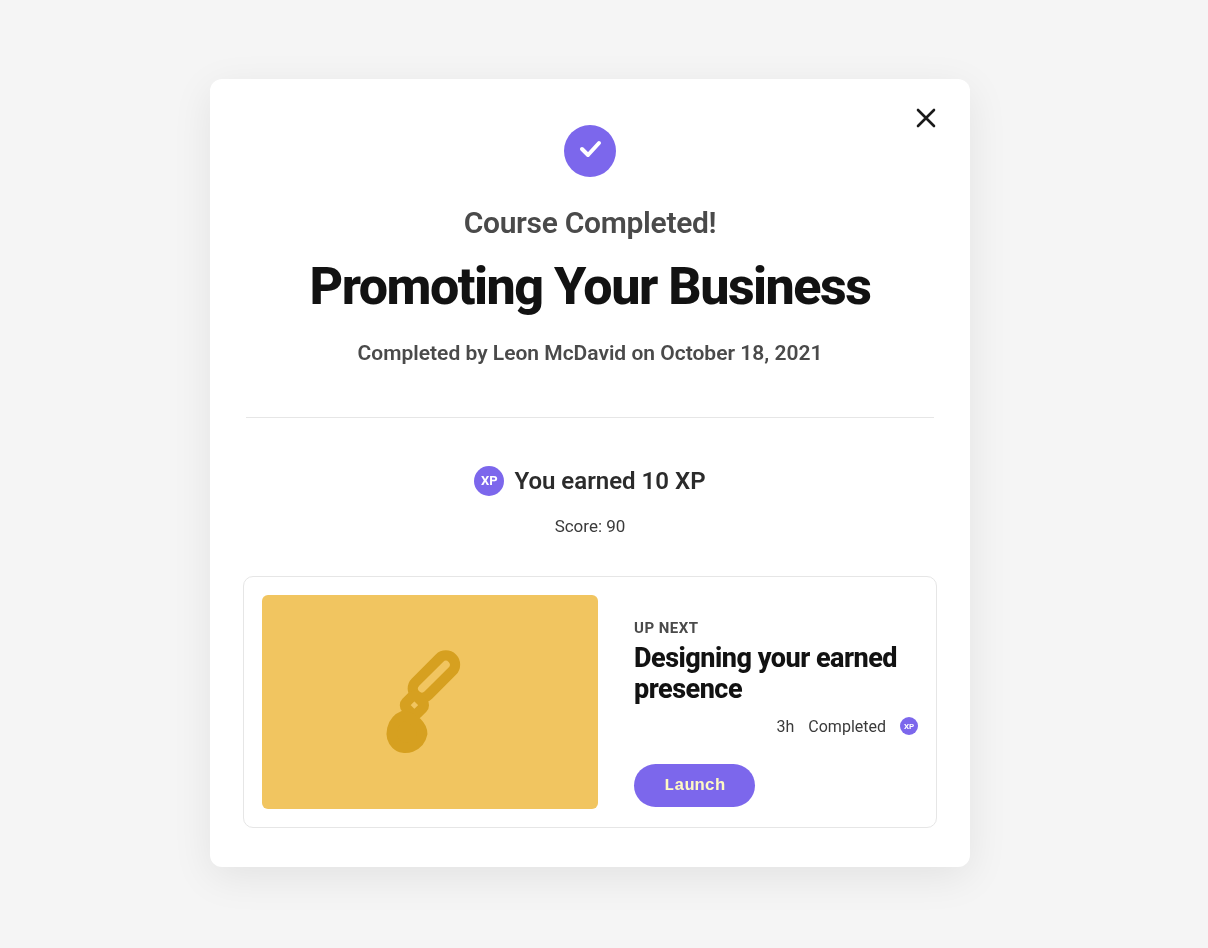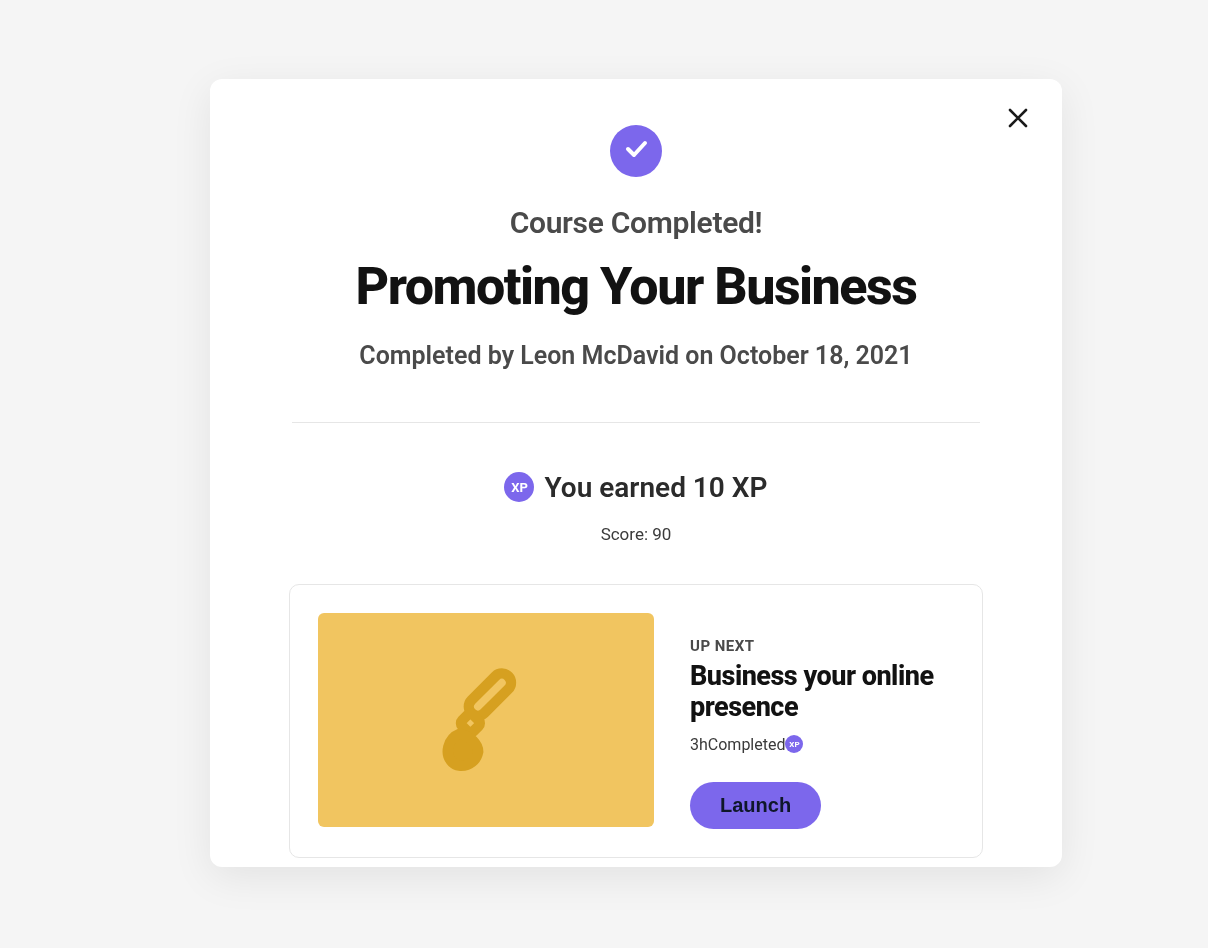--- a/index.html
+++ b/index.html
@@ -8,21 +8,21 @@
     font-family: -apple-system, BlinkMacSystemFont, "Segoe UI", Roboto, "Helvetica Neue", Arial, sans-serif;
     background: #f5f5f5;
     width: 1208px;
     height: 948px;
     position: relative;
   }
   .modal {
     position: absolute;
     left: 210px;
     top: 79px;
-    width: 852px;
+    width: 760px;
     height: 788px;
     background: #ffffff;
     border-radius: 12px;
     box-shadow: 0 10px 40px rgba(0,0,0,0.08);
     padding: 46px 44px 48px 44px;
   }
   .close-btn {
     position: absolute;
     top: 22px;
     right: 26px;
@@ -62,21 +62,21 @@
   .course-title {
     font-size: 52px;
     font-weight: 800;
     color: #121212;
     margin-top: 20px;
     letter-spacing: -1.5px;
     line-height: 1.05;
     text-align: right;
   }
   .completed-by {
-    font-size: 25px;
+    font-size: 21px;
     font-weight: 600;
     color: #4a4a4a;
     margin-top: 26px;
   }
   .divider {
     width: 688px;
     height: 1px;
     background: #e6e6e6;
     margin-top: 52px;
   }
@@ -104,35 +104,35 @@
     border-radius: 50%;
     background: #7c67ec;
     color: #ffffff;
     font-size: 8px;
     font-weight: 700;
     display: inline-flex;
     align-items: center;
     justify-content: center;
   }
   .xp-text {
-    font-size: 28px;
+    font-size: 24px;
     font-weight: 600;
     color: #2b2b2b;
   }
   .score-text {
     font-size: 17px;
     color: #3a3a3a;
     margin-top: 20px;
   }
   .up-next-card {
     margin-top: 40px;
     width: 694px;
     border: 1px solid #e6e6e6;
     border-radius: 10px;
-    padding: 28px;
+    padding: 18px;
     display: flex;
     gap: 36px;
     text-align: left;
   }
   .thumb {
     width: 336px;
     height: 214px;
     background: #f1c560;
     border-radius: 6px;
     display: flex;
@@ -154,34 +154,37 @@
     font-size: 27px;
     font-weight: 800;
     color: #121212;
     margin-top: 6px;
     line-height: 1.15;
     letter-spacing: -0.5px;
   }
   .meta-row {
     display: flex;
     align-items: center;
+    gap: 14px;
     margin-top: 12px;
     font-size: 16px;
     color: #3a3a3a;
+    justify-content: flex-end;
   }
   .launch-btn {
     margin-top: 28px;
     background: #7c67ec;
-    color: #0f172a;
-    font-size: 20px;
+    color: #fef9c3;
+    font-size: 17px;
     font-weight: 700;
     border: none;
     border-radius: 999px;
     padding: 12px 30px;
     cursor: pointer;
+    font-family: Liberation Mono, monospace;
   }
 </style>
 </head>
 <body>
 
 <div class="modal">
 
   <button class="close-btn">
     <span>
       <svg width="22" height="22" viewBox="0 0 22 22">
@@ -222,21 +225,21 @@
             <g stroke="#d6a020" stroke-width="8" fill="none" stroke-linecap="round" stroke-linejoin="round">
               <rect x="46" y="12" width="14" height="40" rx="7" transform="rotate(45 53 32)"></rect>
               <rect x="32" y="48" width="12" height="12" rx="3" transform="rotate(45 38 54)"></rect>
               <path d="M30 62 C20 66 18 78 24 84 C30 90 42 86 44 76 C44 70 38 64 30 62 Z" fill="#d6a020" stroke="#d6a020"></path>
             </g>
           </svg>
         </span>
       </div>
       <div class="up-next-body">
         <div class="up-next-label">UP NEXT</div>
-        <div class="up-next-title">Business your online presence</div>
+        <div class="up-next-title">Designing your earned presence</div>
         <div class="meta-row">
           <span>3h</span>
           <span>Completed</span>
           <span class="xp-badge-small">XP</span>
         </div>
         <button class="launch-btn">Launch</button>
       </div>
     </div>
 
   </div>

